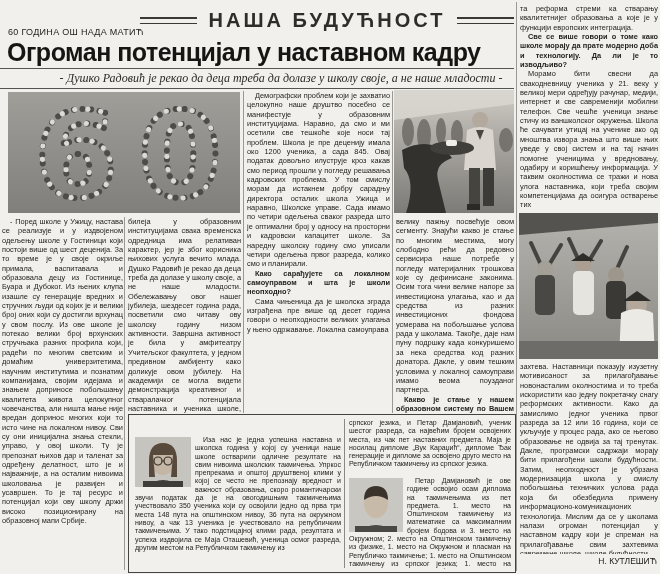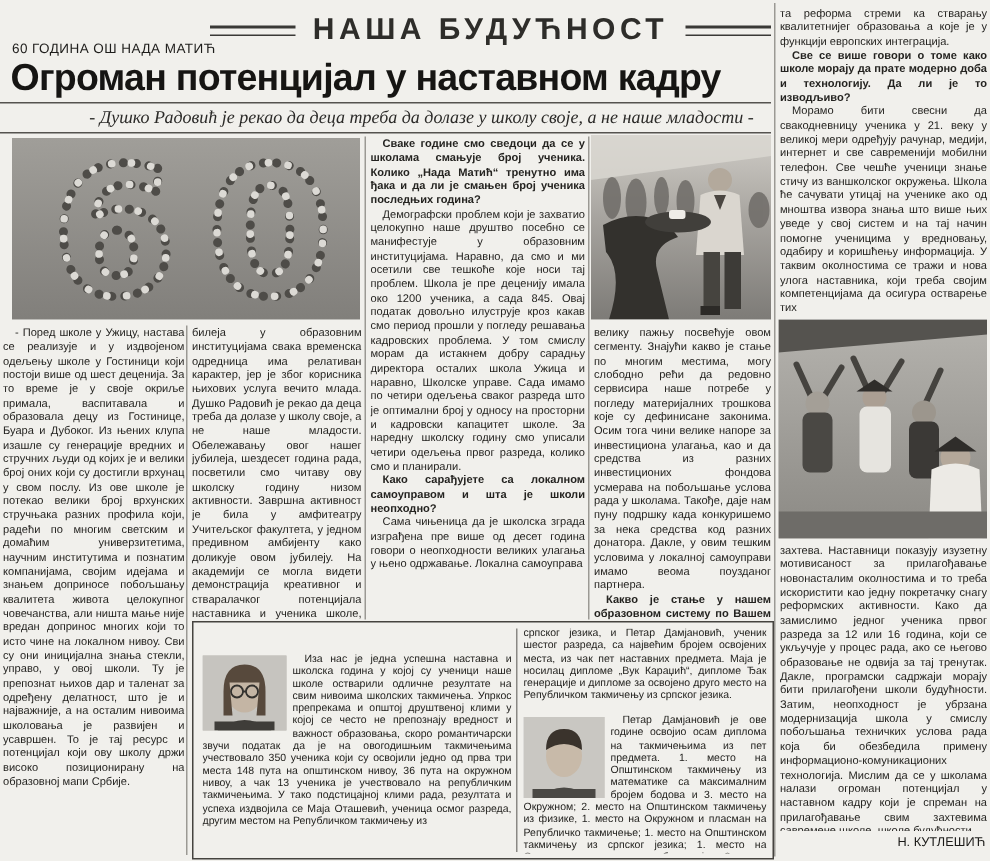--- a/index.html
+++ b/index.html
@@ -128,21 +128,20 @@
     </svg>
   </div>
 
   <div class="bodycol" style="left:2px;top:217px;width:121px;height:354px;">
       <p class="para s-p">- Поред школе у Ужицу, настава се реализује и у издвојеном одељењу школе у Гостиници који постоји више од шест деценија. За то време је у своје окриље примала, васпитавала и образовала децу из Гостинице, Буара и Дубоког. Из њених клупа изашле су генерације вредних и стручних људи од којих је и велики број оних који су достигли врхунац у свом послу. Из ове школе је потекао велики број врхунских стручњака разних профила који, радећи по многим светским и домаћим универзитетима, научним институтима и познатим компанијама, својим идејама и знањем доприносе побољшању квалитета живота целокупног човечанства, али ништа мање није вредан допринос многих који то исто чине на локалном нивоу. Сви су они иницијална знања стекли, управо, у овој школи. Ту је препознат њихов дар и таленат за одређену делатност, што је и најважније, а на осталим нивоима школовања је развијен и усавршен. То је тај ресурс и потенцијал који ову школу држи високо позиционирану на образовној мапи Србије.</p>
     </div>
   <div class="bodycol" style="left:128px;top:217px;width:113px;height:196px;">
       <p class="para s-c">билеја у образовним институцијама свака временска одредница има релативан карактер, јер је због корисника њихових услуга вечито млада. Душко Радовић је рекао да деца треба да долазе у школу своје, а не наше младости. Обележавању овог нашег јубилеја, шездесет година рада, посветили смо читаву ову школску годину низом активности. Завршна активност је била у амфитеатру Учитељског факултета, у једном предивном амбијенту како доликује овом јубилеју. На академији се могла видети демонстрација креативног и стваралачког потенцијала наставника и ученика школе, који је огроман и неисцрпан. Искористићу и ову прилику да се захвалим управи факултета, а посебно деканици проф. Др Радмили Николић, што нам је омогућила</p>
     </div>
   <div class="bodycol" style="left:247px;top:91px;width:143px;height:322px;">
-      <p class="para s-q">Сваке године смо сведоци да се у школама смањује број ученика. Колико „Нада Матић“ тренутно има ђака и да ли је смањен број ученика последњих година?</p>
       <p class="para s-p">Демографски проблем који је захватио целокупно наше друштво посебно се манифестује у образовним институцијама. Наравно, да смо и ми осетили све тешкоће које носи тај проблем. Школа је пре деценију имала око 1200 ученика, а сада 845. Овај податак довољно илуструје кроз какав смо период прошли у погледу решавања кадровских проблема. У том смислу морам да истакнем добру сарадњу директора осталих школа Ужица и наравно, Школске управе. Сада имамо по четири одељења сваког разреда што је оптимални број у односу на просторни и кадровски капацитет школе. За наредну школску годину смо уписали четири одељења првог разреда, колико смо и планирали.</p>
       <p class="para s-q">Како сарађујете са локалном самоуправом и шта је школи неопходно?</p>
       <p class="para s-p">Сама чињеница да је школска зграда изграђена пре више од десет година говори о неопходности великих улагања у њено одржавање. Локална самоуправа</p>
     </div>
   <div class="bodycol" style="left:396px;top:217px;width:118px;height:196px;">
       <p class="para s-c">велику пажњу посвећује овом сегменту. Знајући какво је стање по многим местима, могу слободно рећи да редовно сервисира наше потребе у погледу материјалних трошкова које су дефинисане законима. Осим тога чини велике напоре за инвестициона улагања, као и да средства из разних инвестиционих фондова усмерава на побољшање услова рада у школама. Такође, даје нам пуну подршку када конкуришемо за нека средства код разних донатора. Дакле, у овим тешким условима у локалној самоуправи имамо веома поузданог партнера.</p>
       <p class="para s-q">Какво је стање у нашем образовном систему по Вашем мишљењу?</p>
     </div>
   <div class="bodycol" style="left:520px;top:4px;width:138px;height:208px;">
       <p class="para s-c">та реформа стреми ка стварању квалитетнијег образовања а које је у функцији европских интеграција.</p>

